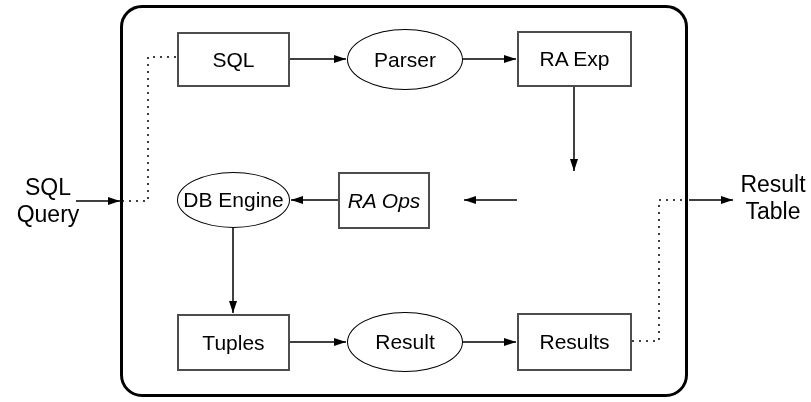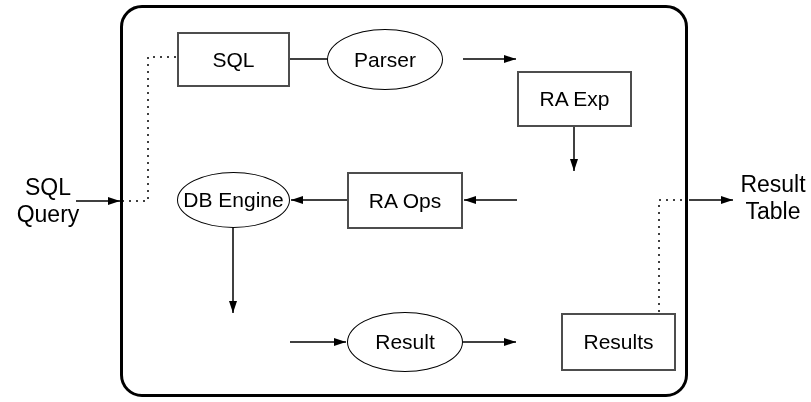--- a/index.html
+++ b/index.html
@@ -78,22 +78,23 @@
     <polyline points="122,201 148,201 148,57 176,57" fill="none" stroke="#000" stroke-width="1.5" stroke-dasharray="2 5"></polyline>
     <polyline points="632,341 659,341 659,200 686,200" fill="none" stroke="#000" stroke-width="1.5" stroke-dasharray="2 5"></polyline>
   </svg>
 
   <div class="io-label in">SQL
 Query</div>
   <div class="io-label out">Result
 Table</div>
 
   <div class="node rect" style="left:177px; top:32px;  width:113px; height:55px;">SQL</div>
-  <div class="node ellipse" style="left:327px; top:29px;  width:116px; height:61px;">Parser</div>
-  <div class="node rect" style="left:517px; top:31px;  width:115px; height:56px;margin-top:40px;">RA Exp</div>
+  <div class="node ellipse" style="left:347px; top:29px;  width:116px; height:61px;">Parser</div>
+  <div class="node rect" style="left:517px; top:31px;  width:115px; height:56px;">RA Exp</div>
 
   <div class="node ellipse" style="left:177px; top:172px; width:113px; height:56px;">DB Engine</div>
-  <div class="node rect" style="left:347px; top:172px; width:116px; height:57px;">RA Ops</div>
+  <div class="node rect" style="left:338px; top:172px; width:92px; height:57px;font-style:italic;">RA Ops</div>
 
+  <div class="node rect" style="left:177px; top:314px; width:113px; height:57px;">Tuples</div>
   <div class="node ellipse" style="left:347px; top:312px; width:116px; height:60px;">Result</div>
-  <div class="node rect" style="left:517px; top:313px; width:115px; height:58px;margin-left:44px;">Results</div>
+  <div class="node rect" style="left:517px; top:313px; width:115px; height:58px;">Results</div>
 
 </div>
 
 </body></html>

